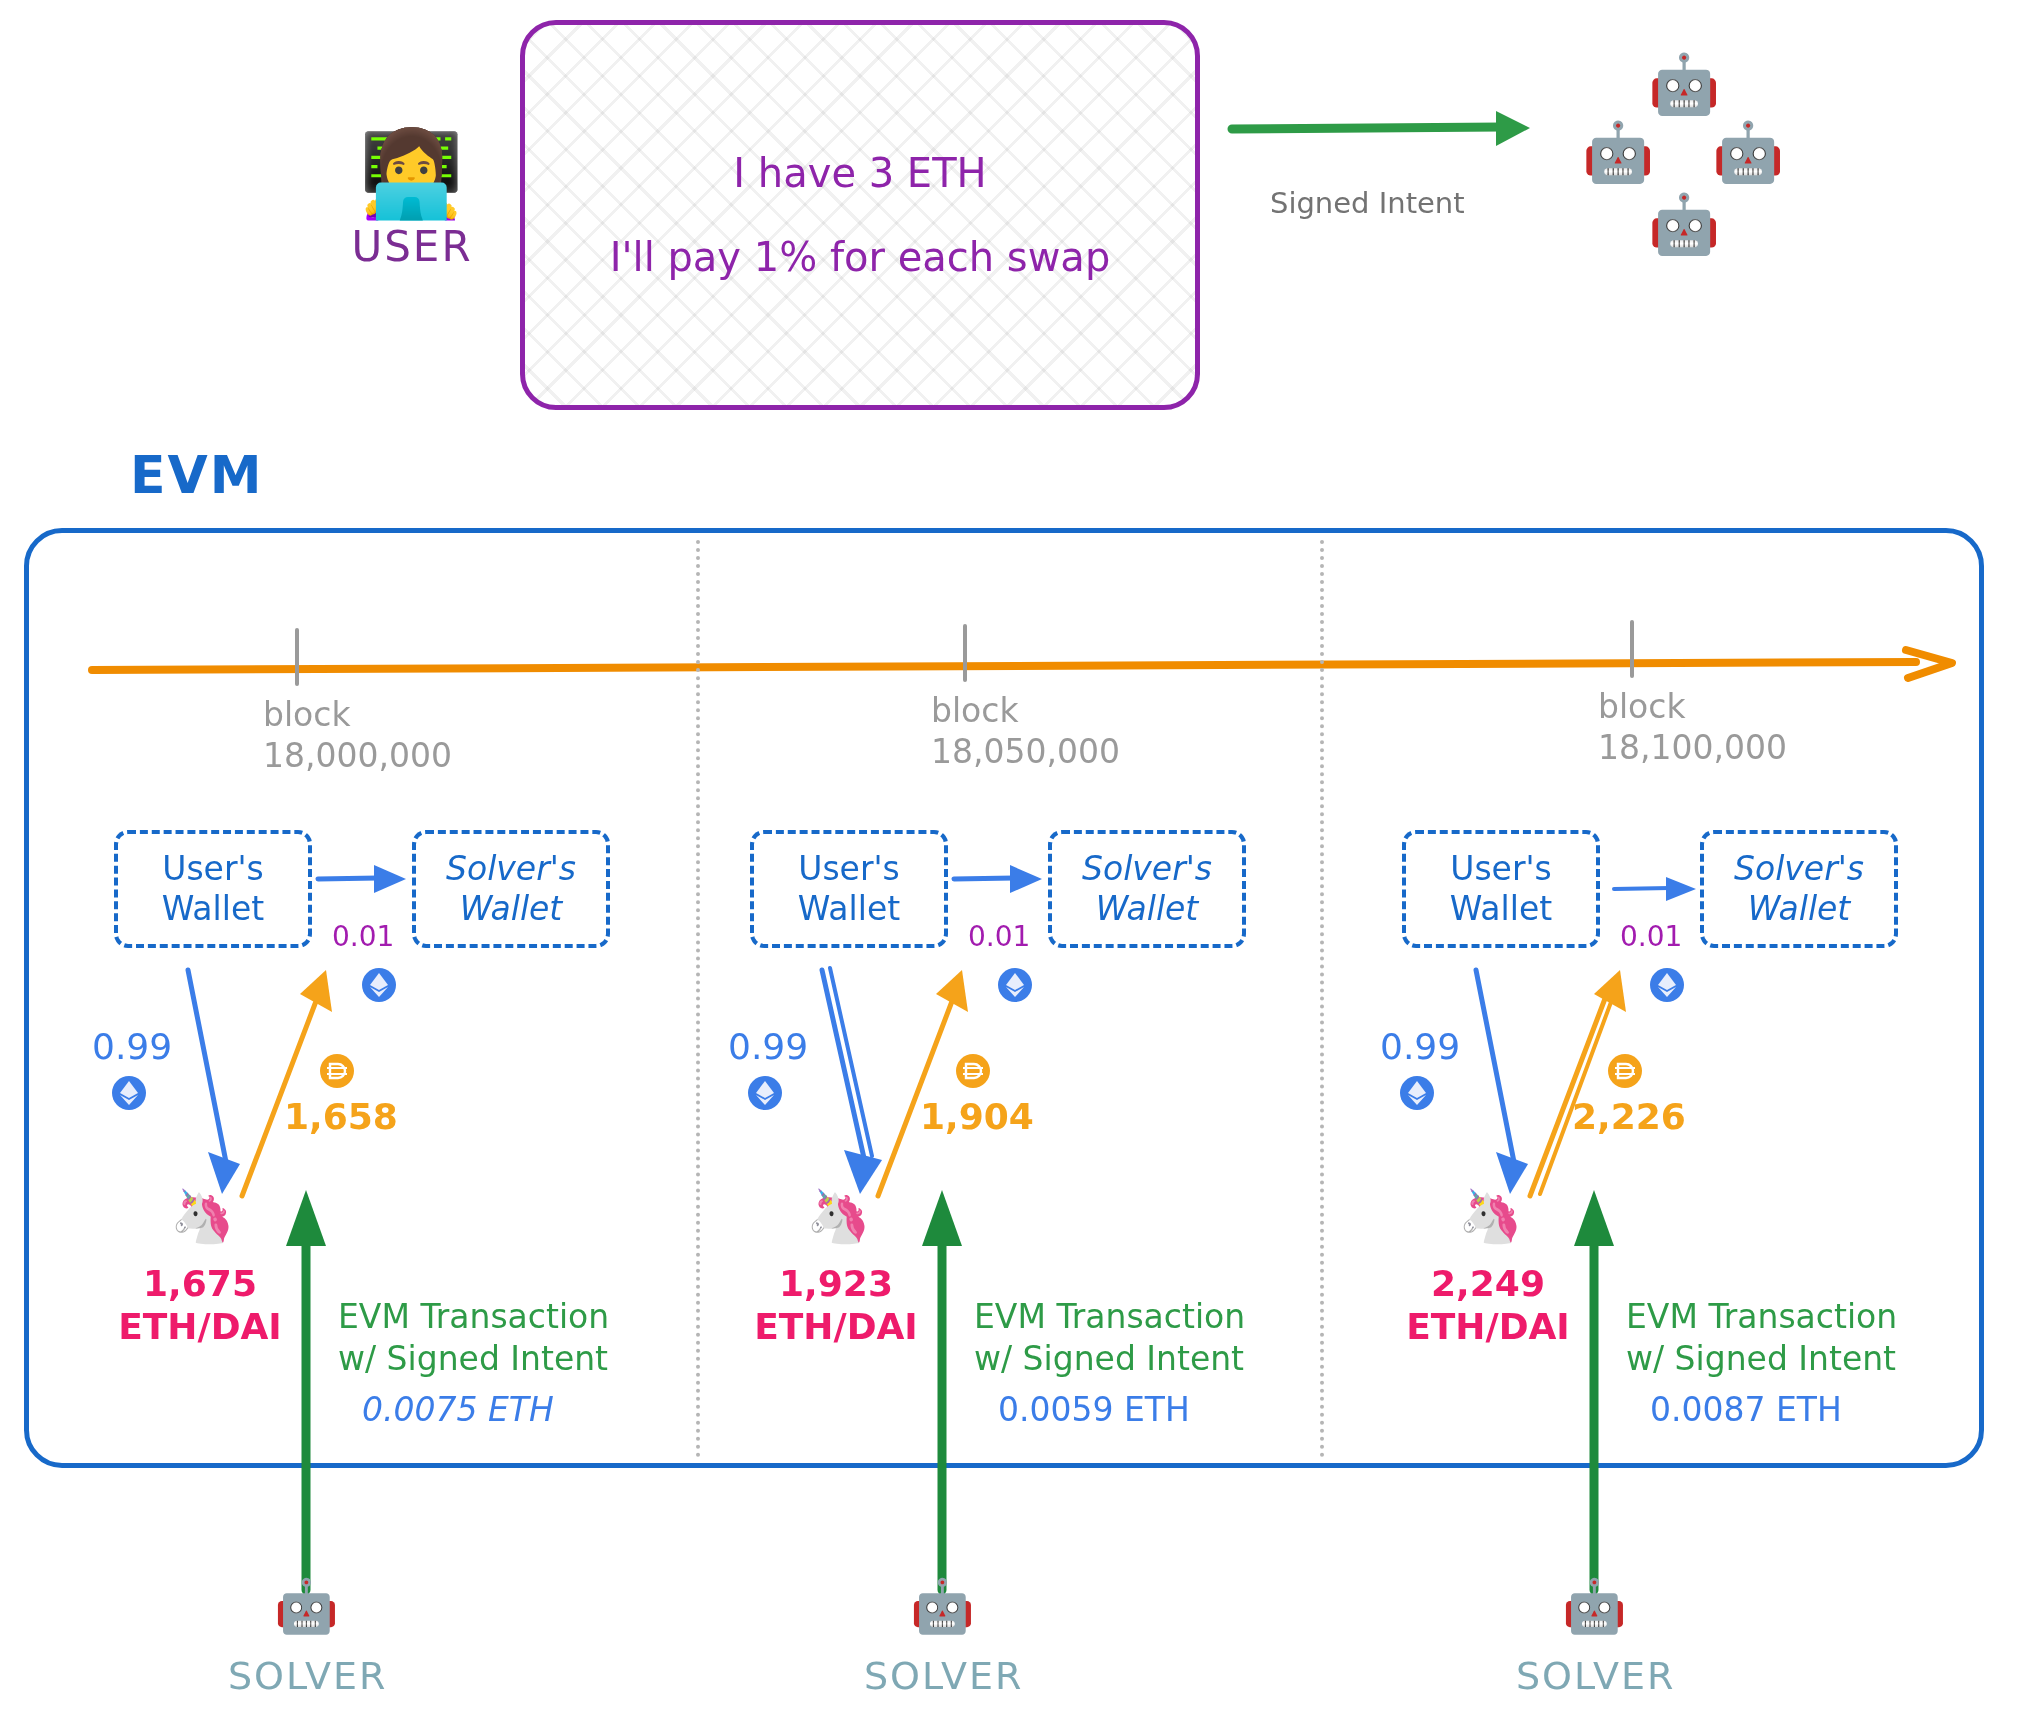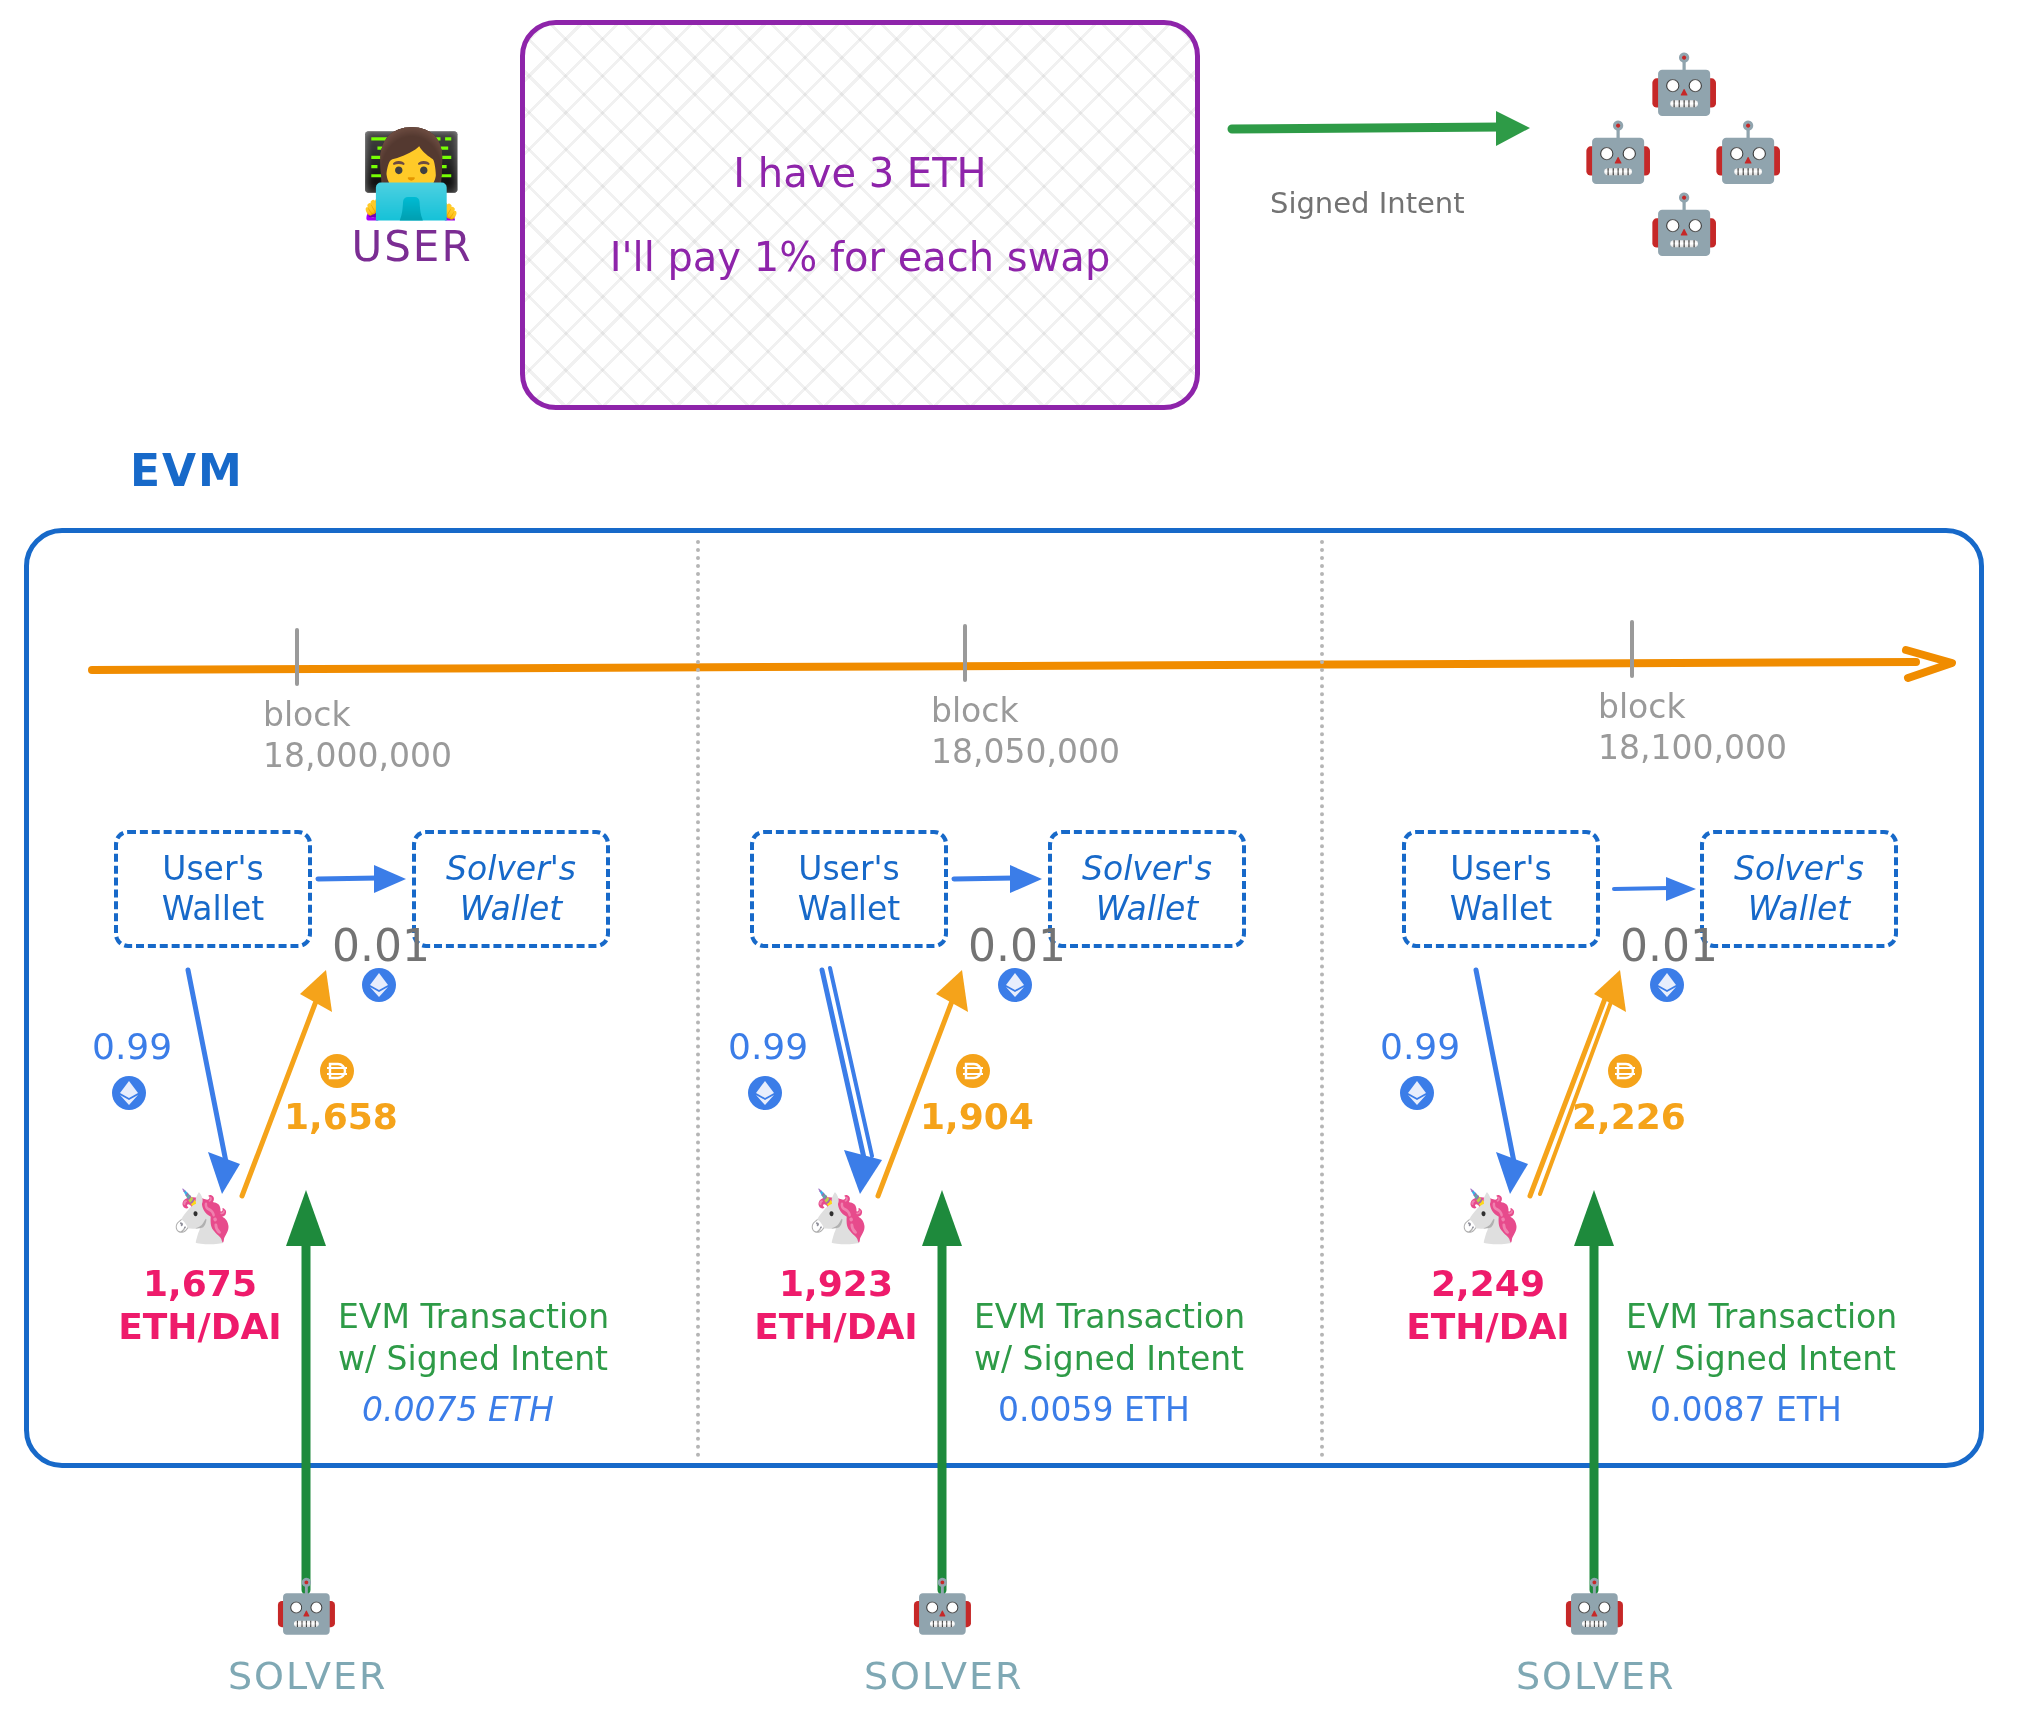--- a/index.html
+++ b/index.html
@@ -37,21 +37,21 @@
 
   
   #robot-cluster{left:1560px;top:55px;width:240px;height:230px;}
   .robot{position:absolute;font-size:58px;line-height:1;}
   #robot-top{left:88px;top:0px;}
   #robot-left{left:22px;top:68px;}
   #robot-right{left:152px;top:68px;}
   #robot-bottom{left:88px;top:140px;}
 
   
-  #evm-title{left:130px;top:445px;font-size:44px;color:#1769C9;font-weight:700;letter-spacing:2px;}
+  #evm-title{left:130px;top:445px;font-size:52px;color:#1769C9;font-weight:700;letter-spacing:2px;}
   #evm-box{
     left:24px;top:528px;width:1960px;height:940px;
     border:5px solid #1769C9;border-radius:38px;box-sizing:border-box;
   }
 
   
   #timeline{left:90px;top:650px;width:1870px;height:34px;}
   .tick{position:absolute;width:4px;height:58px;background:#9a9a9a;border-radius:2px;}
   .block-label{position:absolute;font-size:33px;color:#9a9a9a;line-height:1.25;white-space:pre-line;}
 
@@ -64,21 +64,21 @@
   .wallet{
     position:absolute;box-sizing:border-box;
     border:4px dashed #1769C9;border-radius:14px;
     color:#1769C9;font-size:33px;text-align:center;line-height:1.22;
     display:flex;align-items:center;justify-content:center;white-space:pre-line;
     width:198px;height:118px;
   }
   .wallet-user{left:114px;top:830px;}
   .wallet-solver{left:412px;top:830px;font-style:italic;}
 
-  .xfer-amt{position:absolute;font-size:44px;color:#737373;}
+  .xfer-amt{position:absolute;font-size:28px;color:#a21caf;}
   .amt-blue{position:absolute;font-size:36px;color:#3B7DE8;}
   .amt-orange{position:absolute;font-size:36px;color:#F5A31A;font-weight:600;}
   .rate{position:absolute;font-size:36px;color:#EE1B6B;text-align:center;line-height:1.2;white-space:pre-line;font-weight:600;}
   .unicorn{position:absolute;font-size:52px;line-height:1;}
   .tx-green{position:absolute;font-size:33px;color:#2E9B47;line-height:1.28;white-space:pre-line;}
   .tx-fee{position:absolute;font-size:33px;color:#3B7DE8;}
   .solver-emoji{position:absolute;font-size:52px;line-height:1;}
   .solver-label{position:absolute;font-size:38px;color:#7FA8B4;letter-spacing:2px;font-weight:500;}
 
   

